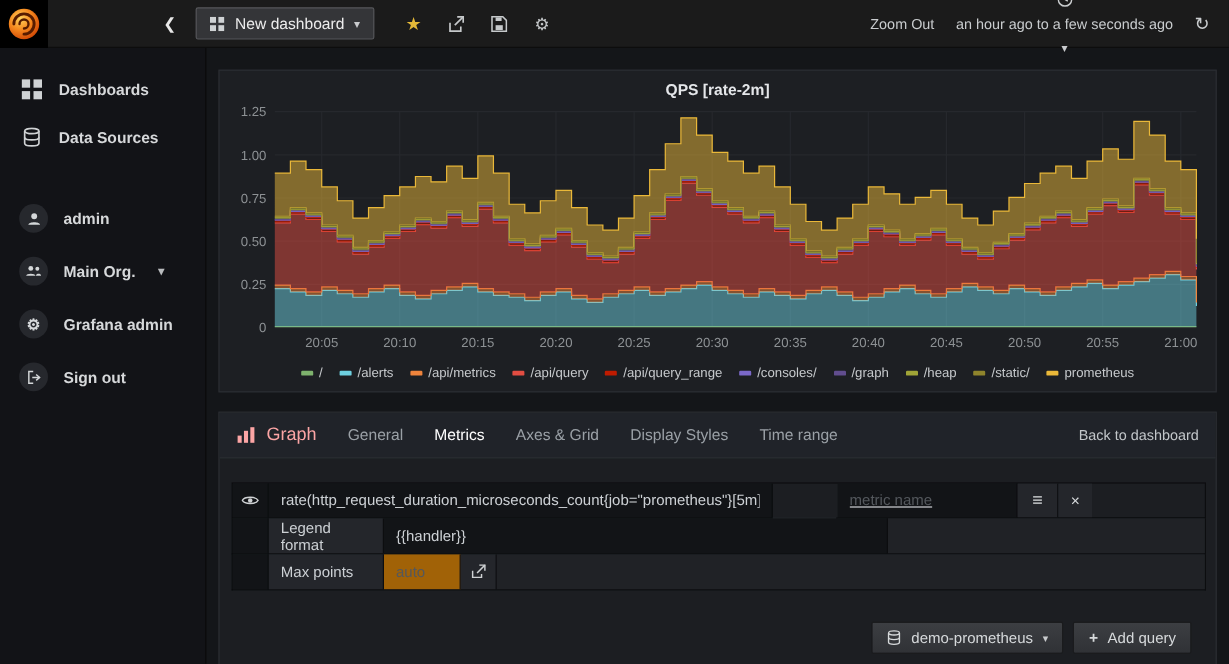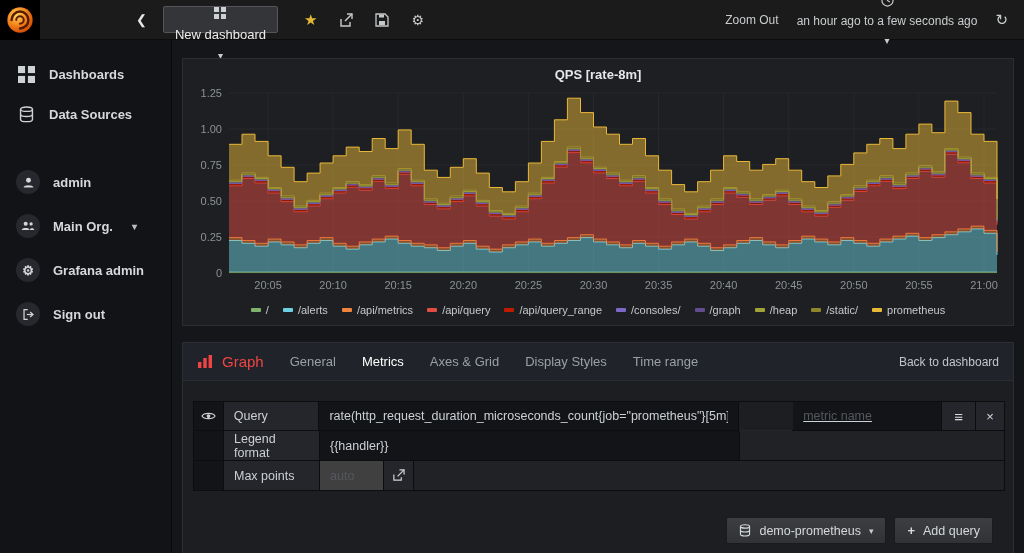--- a/index.html
+++ b/index.html
@@ -5,21 +5,21 @@
   * { box-sizing: border-box; margin: 0; padding: 0; }
   html,body { width:1024px; height:553px; overflow:hidden; }
   body { background:#141619; font-family:"Liberation Sans", sans-serif; color:#d0d3d6; }
 
   
   .navbar { position:absolute; top:0; left:0; width:1024px; height:40px; background:#1b1b1b;
             border-bottom:1px solid #0d0d0d; display:flex; align-items:center; }
   .logo { width:40px; height:40px; background:#000; display:flex; align-items:center; justify-content:center; flex:0 0 40px; cursor:pointer; }
   .collapse-btn { margin-left:96px; background:none; border:none; color:#e8e8e8; font-size:13px; cursor:pointer; }
   .dash-btn { margin-left:16px; height:27px; background:#343538; border:1px solid #55565a; border-radius:2px;
-              color:#ececec; display:flex; align-items:center; gap:8px; padding:0 11px; font-size:13px; cursor:pointer;flex-direction:column; }
+              color:#ececec; display:flex; align-items:center; gap:8px; padding:0 11px; font-size:13px; cursor:pointer; }
   .dash-btn .caret, .caret { font-size:10px; color:#c9cbcd; }
   .nav-icon { margin-left:22px; background:none; border:none; color:#c6c9cb; font-size:14px; cursor:pointer;
               display:flex; align-items:center; }
   .nav-icon.star { color:#e3b838; font-size:15px; margin-left:26px; }
   .nav-right { margin-left:auto; display:flex; align-items:center; gap:18px; padding-right:16px;
                color:#c9ccce; font-size:12px; }
   .timepicker { display:flex; align-items:center; gap:7px; cursor:pointer;flex-direction:column; }
   .refresh { font-size:15px; color:#c9ccce; background:none; border:none; cursor:pointer; }
   .zoom-out { cursor:pointer; }
 
@@ -43,42 +43,42 @@
   svg text { font-family:"Liberation Sans", sans-serif; }
   .legend { display:flex; justify-content:center; flex-wrap:wrap; gap:4px 14px; font-size:11px;
             color:#c6c9cc; padding:3px 6px 9px 6px; }
   .legend-item { display:flex; align-items:center; cursor:pointer; }
   .legend-item i { display:inline-block; width:10px; height:4px; border-radius:1px; margin-right:5px; }
 
   
   .editor { margin-top:16px; width:832px; background:#1c1e22; border:1px solid #2b2e32; }
   .tabbar { display:flex; align-items:center; height:38px; padding:0 14px; gap:26px;
             background:#202329; border-bottom:1px solid #2a2d31; }
-  .graph-tab-title { display:flex; align-items:center; gap:9px; color:#ef4444; font-size:15px; }
+  .graph-tab-title { display:flex; align-items:center; gap:9px; color:#fca5a5; font-size:15px; }
   .tab { font-size:13px; color:#9aa0a6; cursor:pointer; background:none; border:none; }
   .tab.active { color:#ffffff; }
   .back-link { margin-left:auto; color:#c2c6c9; font-size:12px; cursor:pointer; text-decoration:none; }
 
   .editor-body { padding:20px 10px 0 10px; }
   .qrow { display:flex; height:30px; border-left:1px solid #0c0d0f; border-right:1px solid #0c0d0f;
           border-bottom:1px solid #0c0d0f; width:812px; }
   .qrow.first { border-top:1px solid #0c0d0f; }
   .qcell { border-right:1px solid #0c0d0f; display:flex; align-items:center; height:100%; }
   .qcell:last-child { border-right:none; }
   .cell-eye   { width:30px; background:#121417; justify-content:center; color:#cfd2d4; cursor:pointer; }
   .cell-gutter{ width:30px; background:#121417; }
   .cell-label { width:96px; background:#24262b; color:#ccd0d4; font-size:12.5px; padding:0 10px; }
   .cell-input { background:#121417; flex:0 0 auto; }
   .cell-input.main { width:420px; }
   .cell-metric-label { width:54px; background:#24262b; color:#ccd0d4; font-size:12.5px; padding:0 9px;margin-top:28px; }
   .cell-metric-input { width:150px; background:#121417;text-decoration:underline; }
   .cell-menu  { width:34px; background:#24262b; justify-content:center; font-size:15px; color:#d8dbdd; cursor:pointer; }
   .cell-close { width:28px; background:#24262b; justify-content:center; font-size:13px; color:#d8dbdd; cursor:pointer; }
   .cell-filler{ flex:1 1 auto; background:#202226; }
-  .cell-small-input { width:64px; background:#404040; }
+  .cell-small-input { width:64px; background:#a16207; }
   .cell-extlink { width:30px; background:#24262b; justify-content:center; color:#cfd2d4; cursor:pointer; }
   .qrow input { width:100%; height:100%; background:transparent; border:none; outline:none;
                 color:#cdd1d5; font-size:12.5px; padding:0 10px; font-family:"Liberation Sans", sans-serif; }
   .qrow input::placeholder { color:#54585d; }
 
   .editor-footer { display:flex; justify-content:flex-end; gap:8px; margin:26px 10px 0 0; padding-bottom:14px; }
   .btn { background:linear-gradient(#3c3e42,#303236); border:1px solid #1a1b1d; border-radius:2px;
          color:#d6d9db; font-size:12.5px; height:27px; display:flex; align-items:center; gap:8px;
          padding:0 12px; cursor:pointer; font-family:"Liberation Sans", sans-serif; }
   .btn .caret { font-size:9px; }
@@ -210,21 +210,21 @@
           <path d="M13.5 8H6"></path>
         </svg>
     </span>
     <span>Sign out</span>
   </div>
 </aside>
 
 <main class="content">
 
   <section class="graph-panel">
-    <div class="panel-title">QPS [rate-8m]</div>
+    <div class="panel-title">QPS [rate-2m]</div>
     <div class="chart-wrap">
       <svg id="qps-svg" width="812" height="212" viewBox="0 0 812 212">
           <line x1="75.1" y1="8" x2="75.1" y2="188" stroke="#26282d"></line>
           <text x="75.1" y="204" fill="#8d9194" font-size="11" text-anchor="middle">20:05</text>
           <line x1="140.1" y1="8" x2="140.1" y2="188" stroke="#26282d"></line>
           <text x="140.1" y="204" fill="#8d9194" font-size="11" text-anchor="middle">20:10</text>
           <line x1="205.2" y1="8" x2="205.2" y2="188" stroke="#26282d"></line>
           <text x="205.2" y="204" fill="#8d9194" font-size="11" text-anchor="middle">20:15</text>
           <line x1="270.3" y1="8" x2="270.3" y2="188" stroke="#26282d"></line>
           <text x="270.3" y="204" fill="#8d9194" font-size="11" text-anchor="middle">20:20</text>
@@ -342,21 +342,20 @@
 
     <div class="editor-body">
 
       <div class="qrow first">
         <div class="qcell cell-eye">
           <svg width="15" height="10" viewBox="0 0 16 10">
               <path d="M1 5C3 1.3 13 1.3 15 5C13 8.7 3 8.7 1 5Z" fill="none" stroke="currentColor" stroke-width="1.2"></path>
               <circle cx="8" cy="5" r="2" fill="currentColor"></circle>
             </svg>
         </div>
-        <div class="qcell cell-label">Query</div>
         <div class="qcell cell-input main">
           <input type="text" value="rate(http_request_duration_microseconds_count{job=&quot;prometheus&quot;}[5m])" style="">
         </div>
         <div class="qcell cell-metric-label">Metric</div>
         <div class="qcell cell-metric-input">
           <input type="text" placeholder="metric name" style="">
         </div>
         <div class="qcell cell-menu">≡</div>
         <div class="qcell cell-close">×</div>
       </div>

